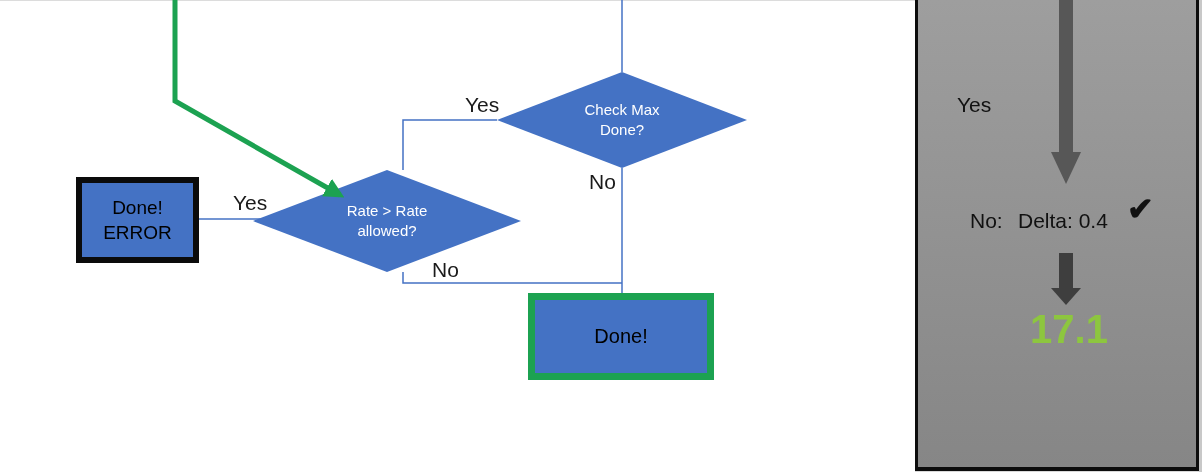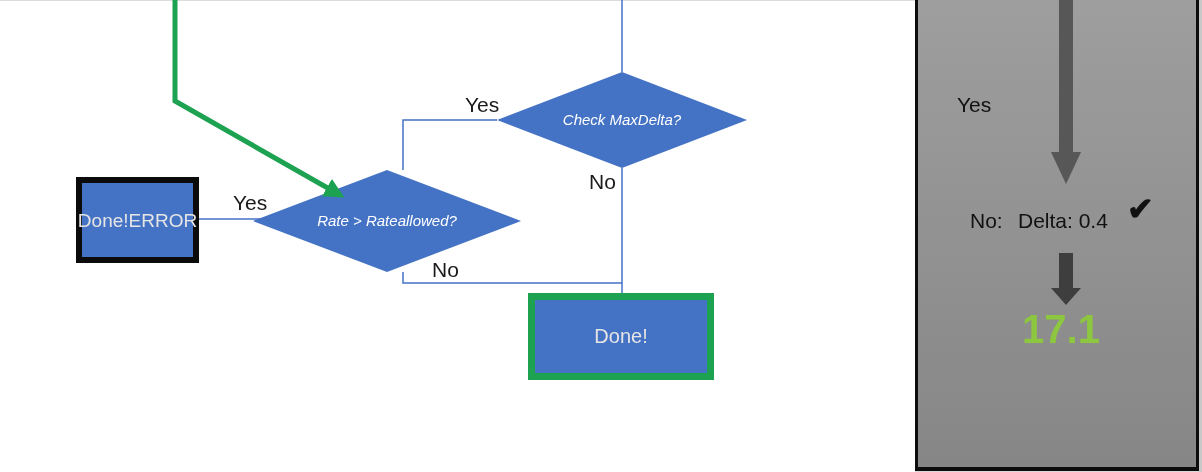--- a/index.html
+++ b/index.html
@@ -5,31 +5,31 @@
   html,body{margin:0;padding:0;background:#ffffff;}
   .stage{
     position:relative;width:1202px;height:472px;overflow:hidden;
     background:#ffffff;
     font-family:"Liberation Sans", sans-serif;
   }
   .topline{position:absolute;left:0;top:0;width:916px;height:1px;background:#dcdcdc;}
 
   
   .diamond{
-    position:absolute;display:flex;flex-direction:row;align-items:center;justify-content:center;
+    position:absolute;display:flex;flex-direction:column;align-items:center;justify-content:center;
     background:#4472c4;color:#ffffff;text-align:center;
     clip-path:polygon(50% 0,100% 50%,50% 100%,0 50%);
-    font-size:15px;line-height:20px;font-style:italic;
+    font-size:15px;line-height:20px;
   }
   .d-check{left:497px;top:72px;width:250px;height:96px;}
   .d-rate{left:253px;top:170px;width:268px;height:102px;}
 
   .box{
-    position:absolute;display:flex;align-items:center;justify-content:center;
-    background:#4472c4;color:#e5e5e5;text-align:center;box-sizing:border-box;
+    position:absolute;display:flex;flex-direction:column;align-items:center;justify-content:center;
+    background:#4472c4;color:#000000;text-align:center;box-sizing:border-box;
   }
   .box-error{left:76px;top:177px;width:123px;height:86px;border:6px solid #0b0b0b;font-size:19px;line-height:25px;}
   .box-done{left:528px;top:293px;width:186px;height:87px;border:7px solid #1ca251;font-size:20px;}
 
   .flabel{position:absolute;color:#1a1a1a;font-size:21px;line-height:21px;}
   .lbl-check-yes{left:465px;top:94px;}
   .lbl-check-no{left:589px;top:171px;}
   .lbl-rate-yes{left:233px;top:192px;}
   .lbl-rate-no{left:432px;top:259px;}
 
@@ -52,32 +52,32 @@
   .arrow1-bar{left:144px;top:0;height:152px;}
   .arrow1-head{left:136px;top:152px;border-top:32px solid #575757;}
   .arrow2-bar{left:144px;top:253px;height:35px;background:#3e3e3e;}
   .arrow2-head{left:136px;top:288px;border-top:17px solid #3e3e3e;}
 
   .plabel{position:absolute;color:#111111;font-size:21px;line-height:22px;}
   .p-yes{left:42px;top:94px;}
   .p-no{left:55px;top:210px;}
   .p-delta{left:103px;top:210px;}
   .p-check{left:212px;top:192px;font-size:32px;font-weight:bold;line-height:34px;}
-  .p-result{position:absolute;left:96px;top:308px;width:100px;text-align:center;
+  .p-result{position:absolute;left:104px;top:308px;width:100px;text-align:center;
     font-size:40px;font-weight:bold;color:#8dc63f;line-height:42px;}
 </style>
 </head>
 <body>
 
 <div class="stage">
   <div class="topline"></div>
 
   <div class="diamond d-check">
     <div>Check Max</div>
-    <div>Delta?</div>
+    <div>Done?</div>
   </div>
 
   <div class="diamond d-rate">
     <div>Rate &gt; Rate</div>
     <div>allowed?</div>
   </div>
 
   <div class="box box-error">
     <div>Done!</div>
     <div>ERROR</div>

